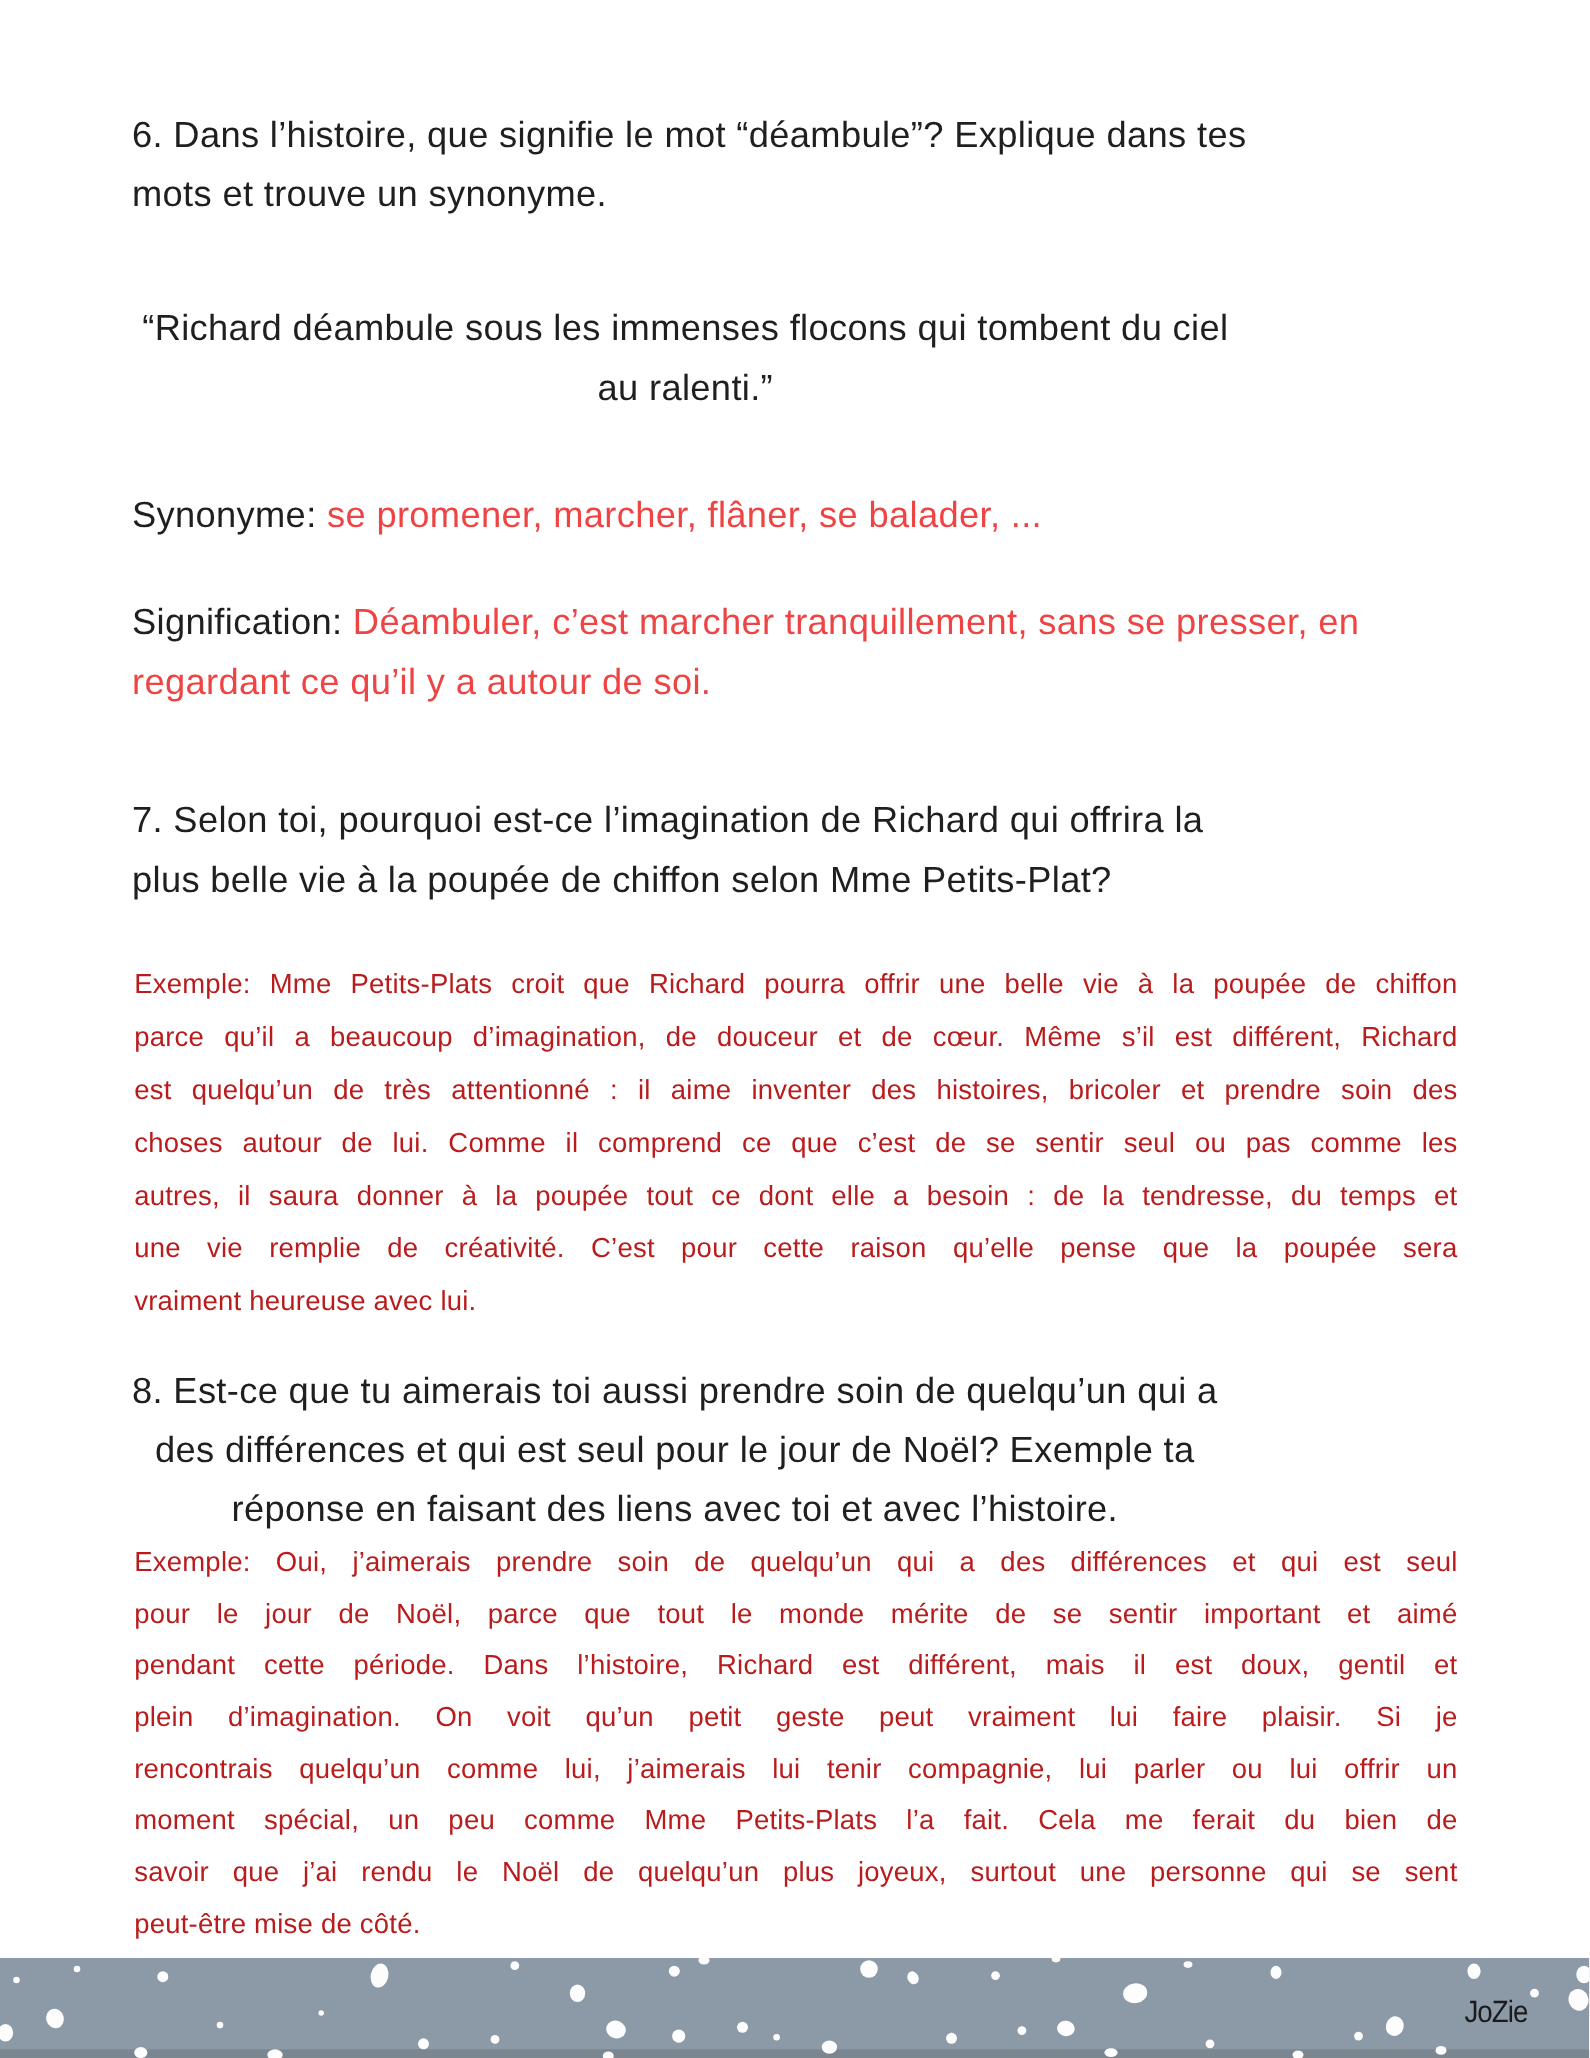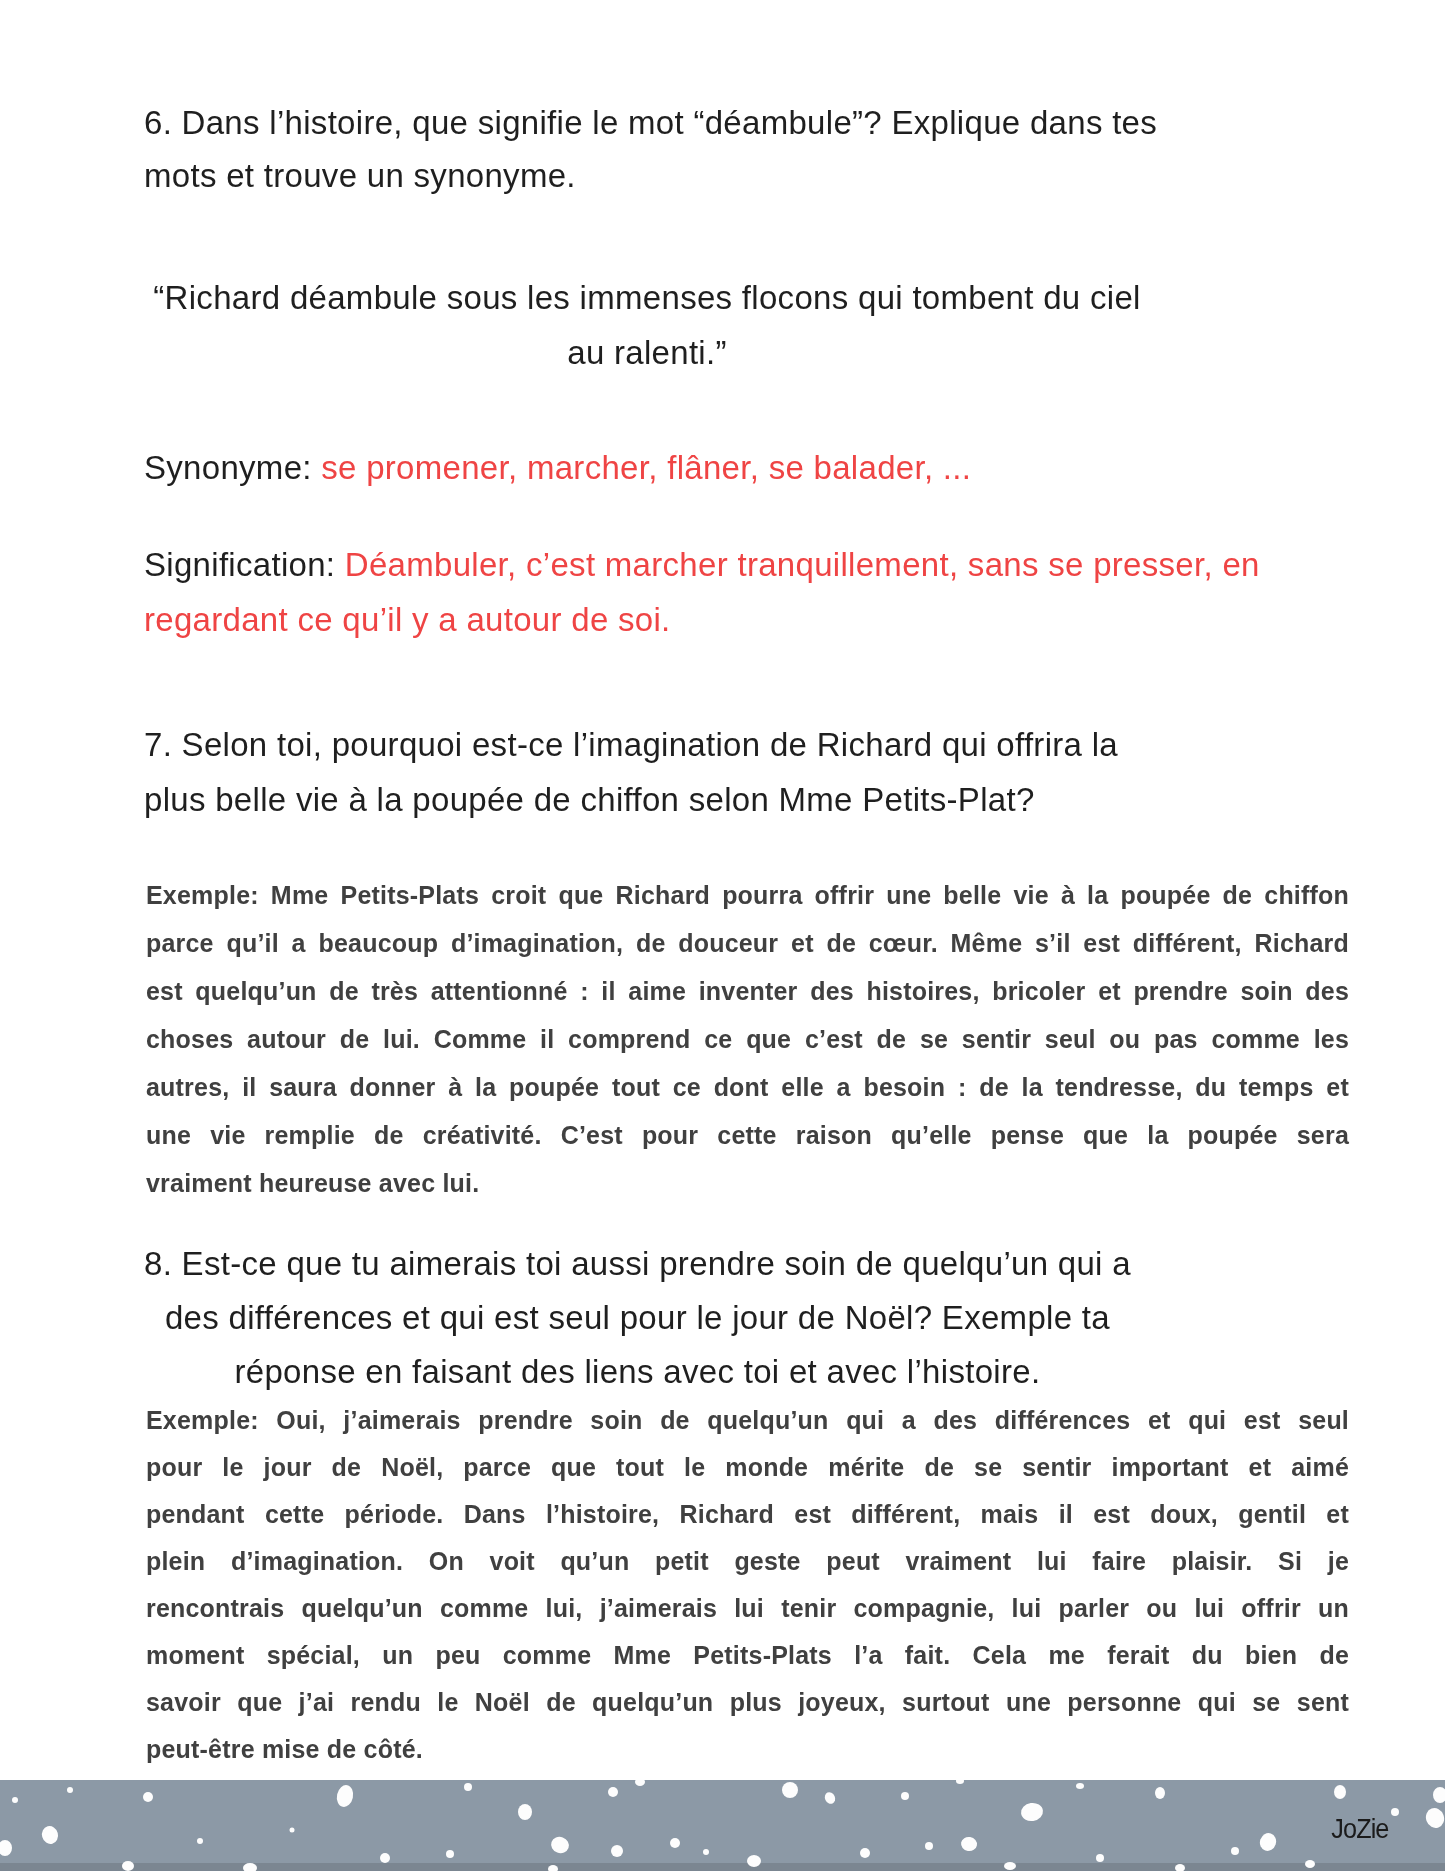--- a/index.html
+++ b/index.html
@@ -3,46 +3,45 @@
 <meta charset="utf-8">
 <style>
   html, body { margin: 0; padding: 0; }
   body {
     width: 1445px; height: 1871px;
     background: #ffffff;
     position: relative;
     overflow: hidden;
     font-family: "Liberation Sans", sans-serif;
   }
-  .block { position: absolute; margin-left: 24px; }
+  .block { position: absolute; }
   
   .qline {
     font-size: 33px;
     line-height: 53px;
     color: #1f1f1f;
     letter-spacing: 0.3px;
     white-space: nowrap;
   }
   .lh55 .qline { line-height: 55px; }
   .lh54 .qline { line-height: 54px; }
   
   .quote-block { width: 1210px; left: 18px; text-align: center; }
   .quote-block .qline { white-space: nowrap; }
   
   .red { color: #ef4444; }
   
   .ex { width: 1203px; }
   .exline {
     font-size: 25px;
     line-height: 48px;
-    color: #404040;
+    color: #b91c1c;
     letter-spacing: 0.2px;
     text-align: justify;
     text-align-last: justify;
-    font-weight: bold;
   }
   .ex8 .exline { line-height: 47px; }
   .exlast { text-align: left; text-align-last: left; }
   
   .footer-band {
     position: absolute;
     left: 0; top: 1780px;
     width: 1445px; height: 91px;
   }
   .footer-band svg { display: block; }

